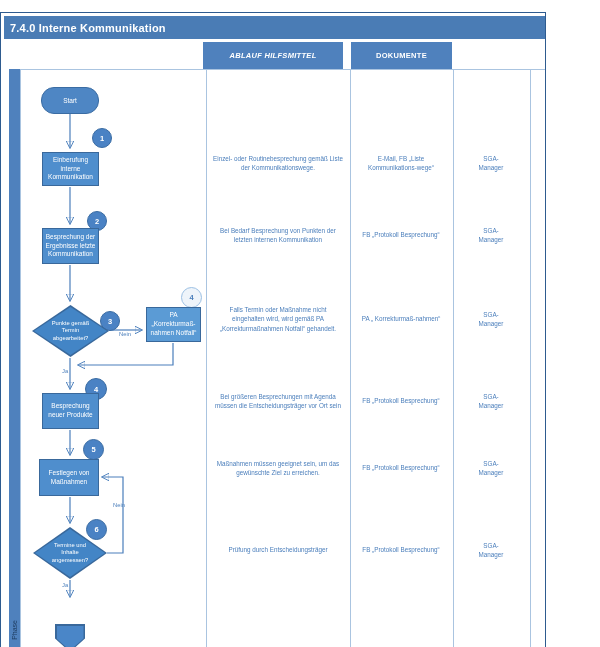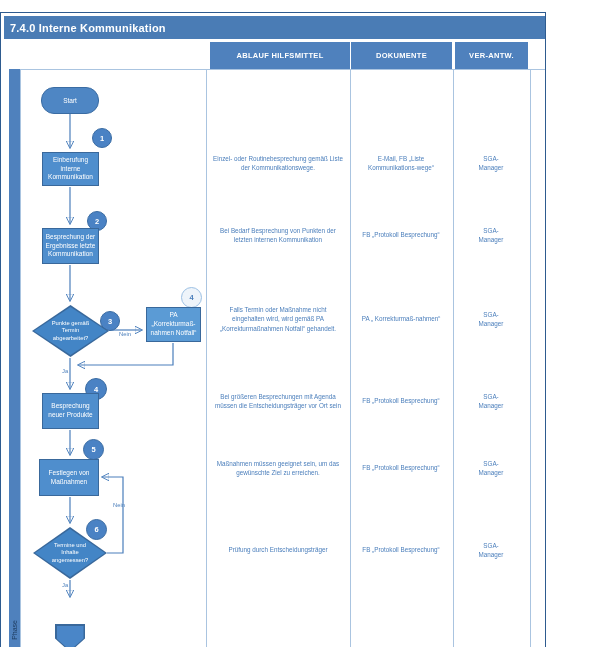--- a/index.html
+++ b/index.html
@@ -59,23 +59,22 @@
   .col-v { left:473px; width:34px; }
   .col-m { left:543px; width:34px; }
 </style>
 </head>
 <body>
 
 <div class="sheet">
 
   <div class="title-bar">7.4.0 Interne Kommunikation</div>
 
-  <div class="hcell" style="left:209px;width:140px;">ABLAUF HILFSMITTEL</div>
+  <div class="hcell" style="left:202px;width:140px;font-style:italic;">ABLAUF HILFSMITTEL</div>
   <div class="hcell" style="left:350px;width:101px;">DOKUMENTE</div>
-  <div class="hcell" style="left:454px;width:73px;">VER-ANTW.</div>
 
   <div class="lane-strip">
     <span class="lane-label">Phase</span>
   </div>
 
   <div class="body-frame"></div>
   <div class="vline" style="left:205px;"></div>
   <div class="vline" style="left:349px;"></div>
   <div class="vline" style="left:452px;"></div>
   <div class="vline" style="left:529px;"></div>

